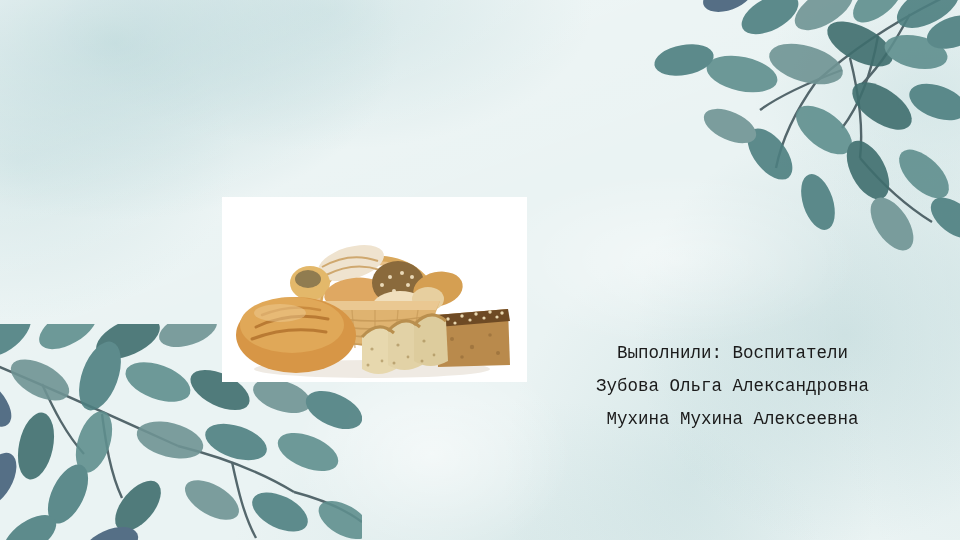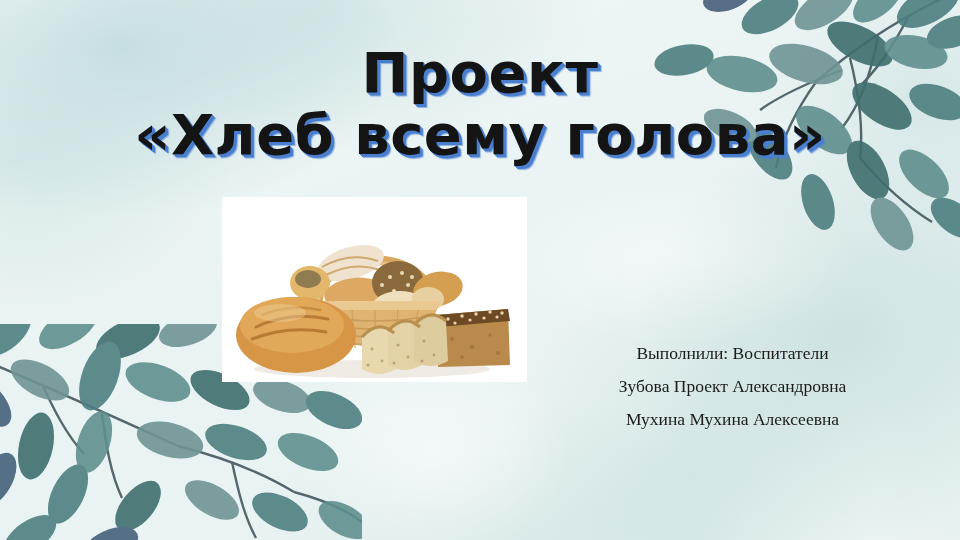--- a/index.html
+++ b/index.html
@@ -73,21 +73,21 @@
     background:#ffffff;
     overflow:hidden;
   }
   .photo svg{display:block;width:100%;height:100%;}
 
   
   .authors{
     position:absolute;left:545px;top:337px;width:375px;
     text-align:center;
     color:#1b1b1b;
-    font-family:Liberation Serif, serif;
+    font-family:Liberation Mono, monospace;
     font-size:17.5px;
     line-height:33px;
   }
   .authors .ln{display:block;white-space:nowrap;}
 </style>
 </head>
 <body>
 
 <div class="slide">
 
@@ -165,24 +165,20 @@
         <ellipse cx="156" cy="182" rx="30" ry="16" fill="#3f6e6e" transform="rotate(-50 156 182)"></ellipse>
         <ellipse cx="230" cy="176" rx="30" ry="15" fill="#6f9494" transform="rotate(30 230 176)"></ellipse>
         <ellipse cx="298" cy="188" rx="30" ry="16" fill="#4d7f80" transform="rotate(26 298 188)"></ellipse>
         <ellipse cx="362" cy="196" rx="28" ry="15" fill="#5f8f8e" transform="rotate(30 362 196)"></ellipse>
         <ellipse cx="48" cy="212" rx="30" ry="15" fill="#4d7f80" transform="rotate(-34 48 212)"></ellipse>
         <ellipse cx="128" cy="222" rx="30" ry="16" fill="#45607a" transform="rotate(-24 128 222)"></ellipse>
       </g>
     </svg>
   </div>
 
-  <div class="title-block">
-    <span class="title-line l1">Проект</span>
-    <span class="title-line l2">«Хлеб всему голова»</span>
-  </div>
 
   <div class="photo">
     <svg viewBox="0 0 305 185" xmlns="http://www.w3.org/2000/svg">
       <rect x="0" y="0" width="305" height="185" fill="#ffffff"></rect>
       <ellipse cx="150" cy="172" rx="118" ry="9" fill="#efeae3"></ellipse>
 
       <path d="M96 108 C96 48, 210 48, 210 108" fill="none" stroke="#d9a85c" stroke-width="9" stroke-linecap="round"></path>
       <path d="M96 108 C96 52, 210 52, 210 108" fill="none" stroke="#e8c086" stroke-width="4" stroke-linecap="round"></path>
 
       <ellipse cx="129" cy="66" rx="34" ry="16" fill="#efe3cf" transform="rotate(-16 129 66)"></ellipse>
@@ -263,17 +259,17 @@
         </g>
         <path d="M140 140 q16 -18 32 -4" fill="none" stroke="#b98f4e" stroke-width="3"></path>
         <path d="M166 134 q16 -18 32 -4" fill="none" stroke="#b98f4e" stroke-width="3"></path>
         <path d="M192 128 q16 -18 32 -4" fill="none" stroke="#b98f4e" stroke-width="3"></path>
       </g>
     </svg>
   </div>
 
   <div class="authors">
     <span class="ln">Выполнили: Воспитатели</span>
-    <span class="ln">Зубова Проект Александровна</span>
+    <span class="ln">Зубова Ольга Александровна</span>
     <span class="ln">Мухина Мухина Алексеевна</span>
   </div>
 
 </div>
 
 </body></html>

